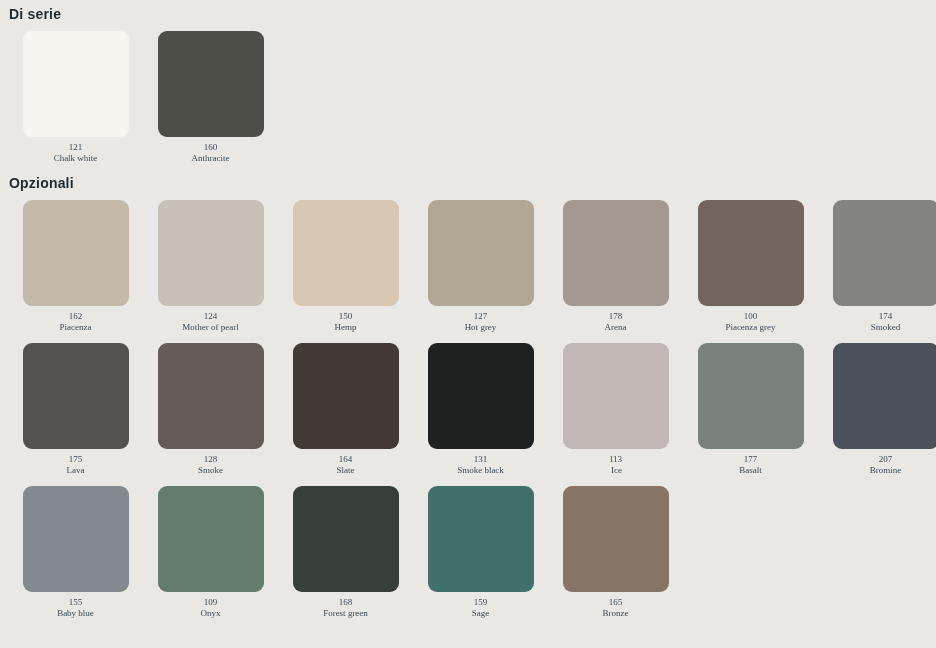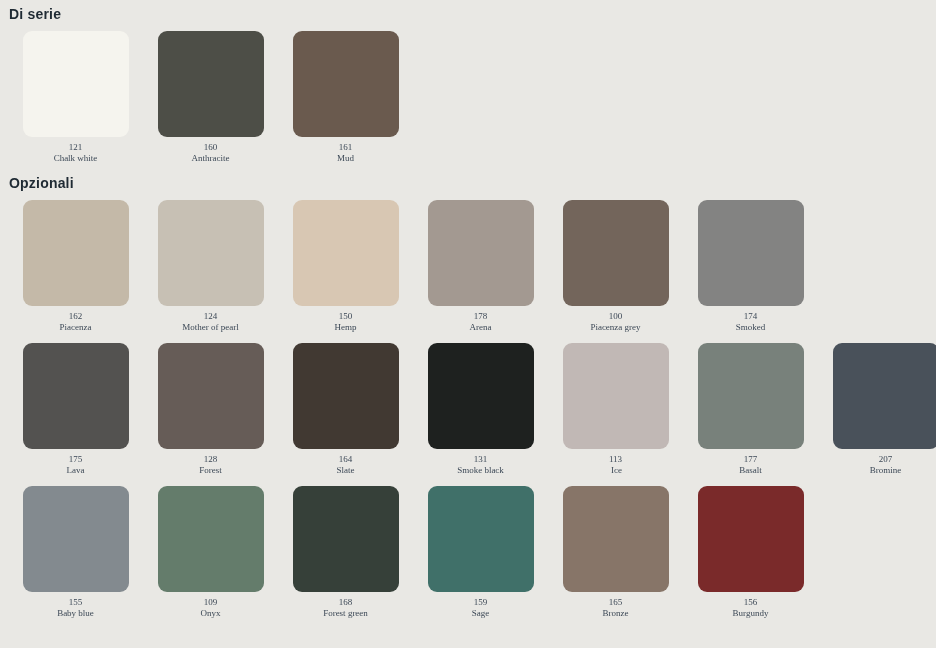--- a/index.html
+++ b/index.html
@@ -89,27 +89,20 @@
             <span class="swatch-label">Chalk white</span>
           </div>
         </div>
         <div class="swatch-cell">
           <div class="swatch-chip" style="background: rgb(77, 78, 71);"></div>
           <div class="swatch-caption">
             <span class="swatch-code">160</span>
             <span class="swatch-label">Anthracite</span>
           </div>
         </div>
-        <div class="swatch-cell">
-          <div class="swatch-chip" style="background: rgb(106, 90, 78);"></div>
-          <div class="swatch-caption">
-            <span class="swatch-code">161</span>
-            <span class="swatch-label">Mud</span>
-          </div>
-        </div>
       </div>
   </div>
 
   <div class="section">
     <h2 class="section-heading heading-optional">Opzionali</h2>
     <div class="swatch-row">
         <div class="swatch-cell">
           <div class="swatch-chip" style="background: rgb(196, 185, 168);"></div>
           <div class="swatch-caption">
             <span class="swatch-code">162</span>
@@ -124,20 +117,27 @@
           </div>
         </div>
         <div class="swatch-cell">
           <div class="swatch-chip" style="background: rgb(216, 199, 179);"></div>
           <div class="swatch-caption">
             <span class="swatch-code">150</span>
             <span class="swatch-label">Hemp</span>
           </div>
         </div>
         <div class="swatch-cell">
+          <div class="swatch-chip" style="background: rgb(178, 166, 148);"></div>
+          <div class="swatch-caption">
+            <span class="swatch-code">127</span>
+            <span class="swatch-label">Hot grey</span>
+          </div>
+        </div>
+        <div class="swatch-cell">
           <div class="swatch-chip" style="background: rgb(163, 153, 145);"></div>
           <div class="swatch-caption">
             <span class="swatch-code">178</span>
             <span class="swatch-label">Arena</span>
           </div>
         </div>
         <div class="swatch-cell">
           <div class="swatch-chip" style="background: rgb(115, 101, 91);"></div>
           <div class="swatch-caption">
             <span class="swatch-code">100</span>
@@ -157,21 +157,21 @@
           <div class="swatch-chip" style="background: rgb(83, 82, 80);"></div>
           <div class="swatch-caption">
             <span class="swatch-code">175</span>
             <span class="swatch-label">Lava</span>
           </div>
         </div>
         <div class="swatch-cell">
           <div class="swatch-chip" style="background: rgb(102, 92, 87);"></div>
           <div class="swatch-caption">
             <span class="swatch-code">128</span>
-            <span class="swatch-label">Forest</span>
+            <span class="swatch-label">Smoke</span>
           </div>
         </div>
         <div class="swatch-cell">
           <div class="swatch-chip" style="background: rgb(65, 57, 50);"></div>
           <div class="swatch-caption">
             <span class="swatch-code">164</span>
             <span class="swatch-label">Slate</span>
           </div>
         </div>
         <div class="swatch-cell">
@@ -232,23 +232,16 @@
             <span class="swatch-label">Sage</span>
           </div>
         </div>
         <div class="swatch-cell">
           <div class="swatch-chip" style="background: rgb(135, 117, 104);"></div>
           <div class="swatch-caption">
             <span class="swatch-code">165</span>
             <span class="swatch-label">Bronze</span>
           </div>
         </div>
-        <div class="swatch-cell">
-          <div class="swatch-chip" style="background: rgb(122, 42, 42);"></div>
-          <div class="swatch-caption">
-            <span class="swatch-code">156</span>
-            <span class="swatch-label">Burgundy</span>
-          </div>
-        </div>
       </div>
   </div>
 
 </div>
 
 </body></html>

